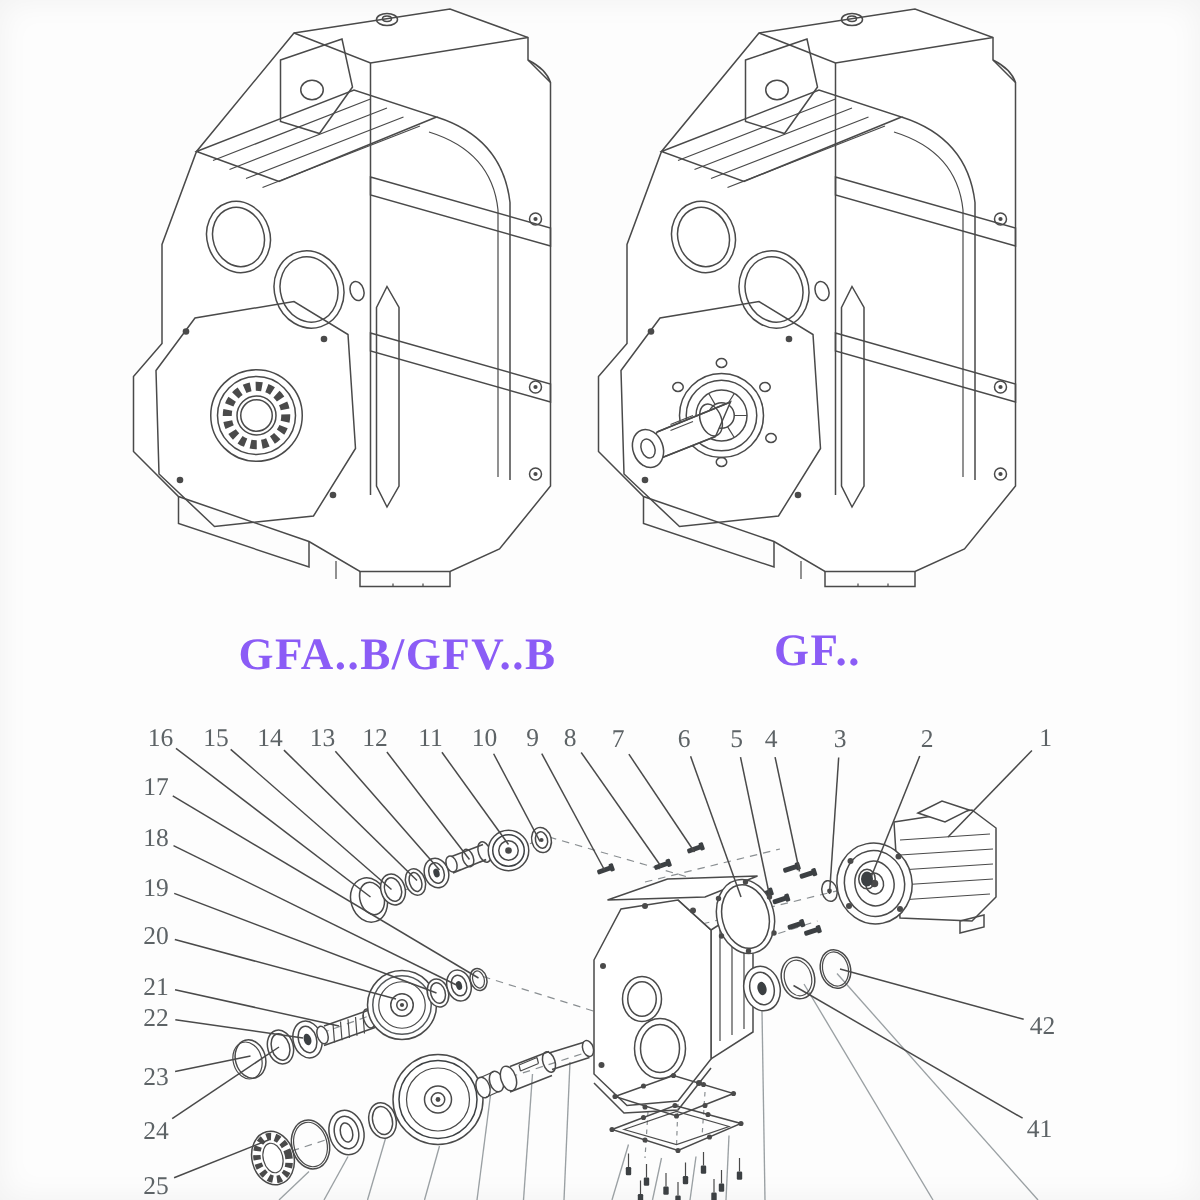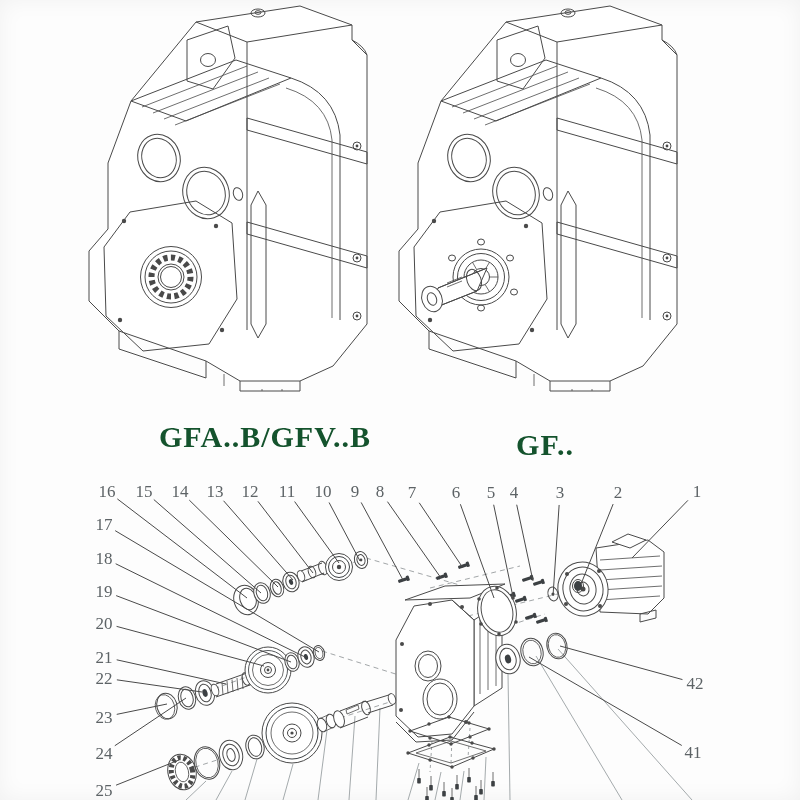--- a/index.html
+++ b/index.html
@@ -1,21 +1,21 @@
 <!DOCTYPE html>
 <html><head>
 <meta charset="utf-8">
 <style>
   html,body{margin:0;padding:0;background:#fff;}
   .stage{position:relative;width:800px;height:800px;background:#fdfdfd;overflow:hidden;
          font-family:"Liberation Serif", serif;box-shadow:inset 0 0 22px rgba(0,0,0,0.05);}
-  .caption{position:absolute;font-weight:700;font-size:30px;letter-spacing:1px;color:#14532d;
+  .caption{position:absolute;font-weight:700;font-size:30px;letter-spacing:1px;color:#8b5cf6;
            text-align:center;font-family:"Liberation Serif", serif;}
   .caption-left{left:120px;top:420px;width:290px;}
-  .caption-right{left:465px;top:428px;width:160px;}
+  .caption-right{left:465px;top:417px;width:160px;}
   svg{position:absolute;left:0;top:0;}
   .ln, path, ellipse, circle, line, polyline{stroke:#4a4a4a;fill:none;stroke-width:1;}
   .fillw{fill:#ffffff;}
   .dark{fill:#3c4043;stroke:none;}
   .band{stroke:#3c4043;}
   .mid{stroke:#55595c;}
   .thin{stroke-width:0.8;}
   .dash{stroke-dasharray:5 4;stroke:#8a8f92;stroke-width:0.8;}
   .dashfine{stroke-dasharray:3 3;stroke:#8a8f92;stroke-width:0.8;}
   .balls{stroke-dasharray:3.2 2.6;stroke-width:5;}

